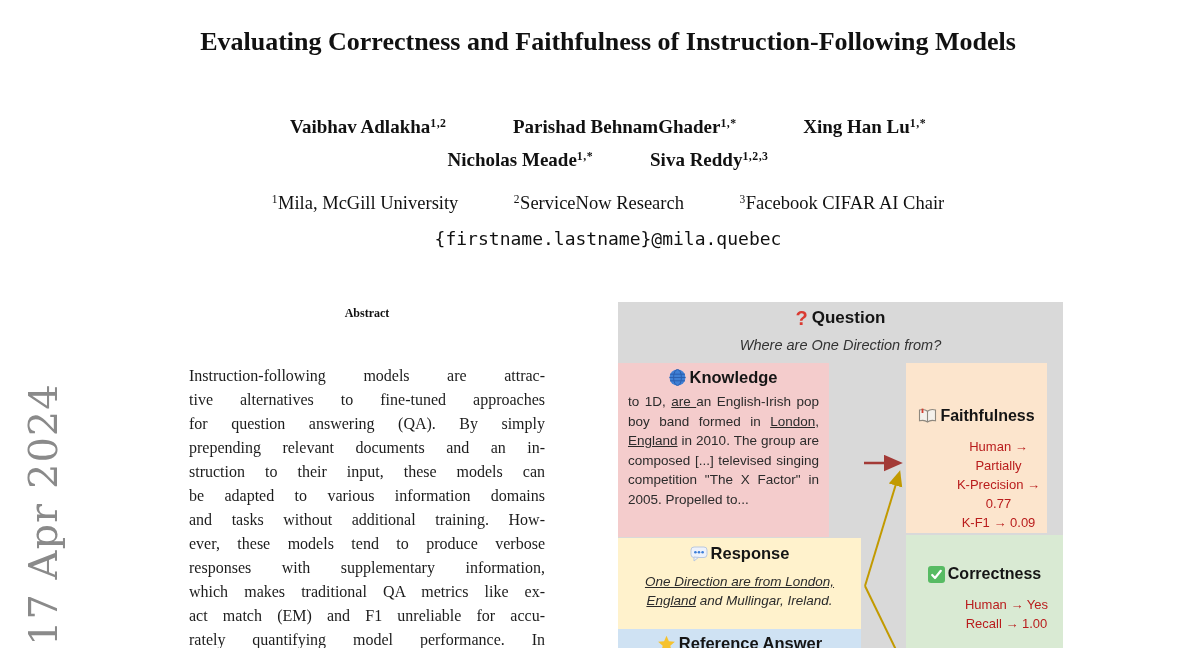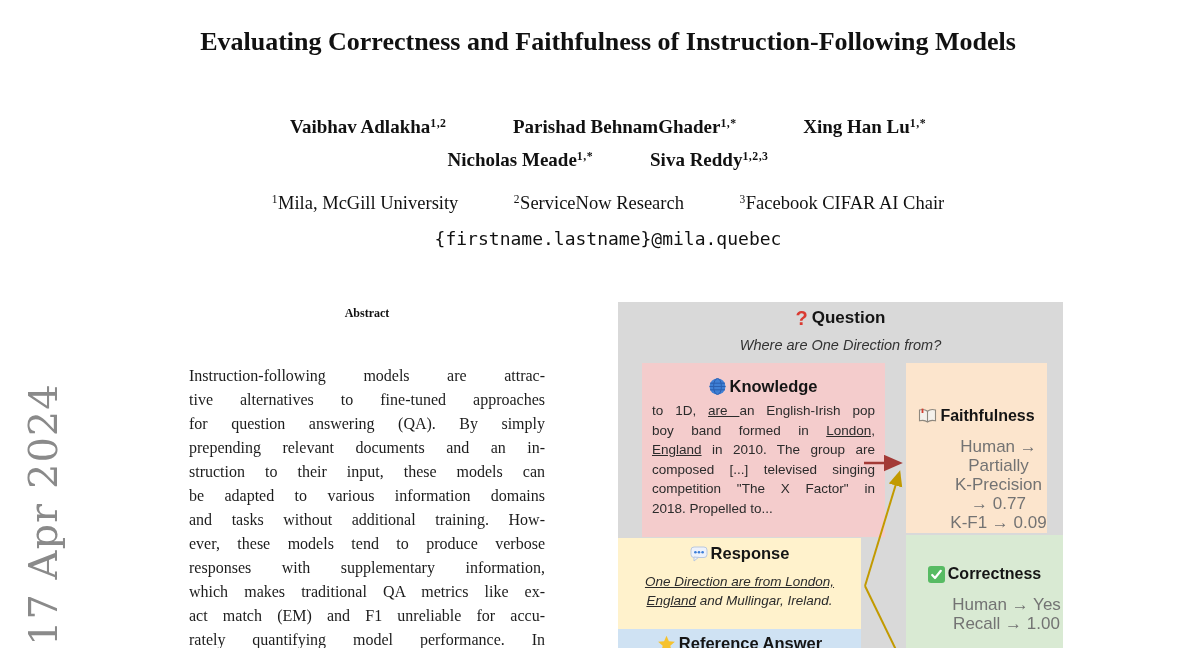--- a/index.html
+++ b/index.html
@@ -31,35 +31,35 @@
   .fig{position:absolute;left:618px;top:302px;width:445px;height:400px;
        background:var(--fig_bg);font-family:"Liberation Sans",sans-serif;}
   .q-title{position:absolute;left:0;width:445px;top:6px;display:flex;justify-content:center;
            align-items:center;gap:4px;font-size:17px;font-weight:bold;color:#151515;}
   .q-icon{color:var(--question_icon);font-size:20px;font-weight:bold;line-height:1;}
   .q-text{position:absolute;left:0;width:445px;top:35px;text-align:center;
           font-style:italic;font-size:14.5px;color:#333;}
   .box{position:absolute;box-sizing:border-box;}
   .box-title{display:flex;justify-content:center;align-items:center;gap:3px;
              font-size:16.5px;font-weight:bold;color:#151515;}
-  .knowledge{left:0;top:61px;width:243px;height:174px;background:var(--knowledge_bg);padding-top:14px;margin-left:24px;}
+  .knowledge{left:0;top:61px;width:211px;height:174px;background:var(--knowledge_bg);padding-top:5px;}
   .k-body{margin-top:5px;padding:0 10px;font-size:13.5px;line-height:19.5px;color:#2b2b2b;}
   .k-line{text-align:justify;text-align-last:justify;}
   .k-line:last-child{text-align-last:left;}
   .u{text-decoration:underline;}
   .response{left:0;top:236px;width:243px;height:106px;background:var(--response_bg);padding-top:6px;}
   .r-body{margin-top:9px;padding:0 8px;font-size:13.5px;line-height:19px;color:#2b2b2b;
           font-style:italic;}
   .r-line{text-align:center;}
   .reference{left:0;top:327px;width:243px;height:60px;background:var(--reference_bg);padding-top:5px;}
   .faith{left:288px;top:61px;width:141px;height:170px;background:var(--faithfulness_bg);padding-top:44px;}
   .faith .box-title{font-size:16px;}
   .correct{left:288px;top:233px;width:157px;height:170px;background:var(--correctness_bg);padding-top:30px;}
   .correct .box-title{font-size:16px;}
-  .metrics{margin-top:12px;font-size:17px;line-height:19px;color:#737373;margin-left:44px;}
+  .metrics{margin-top:12px;font-size:13px;line-height:19px;color:#b91c1c;margin-left:44px;}
   .metric-line{text-align:center;}
   .check-icon{width:17px;height:17px;border-radius:3px;background:var(--check_icon);
               display:inline-flex;align-items:center;justify-content:center;flex:0 0 auto;}
   .arrows{position:absolute;left:0;top:0;pointer-events:none;z-index:5;}
   svg.ic{flex:0 0 auto;}
 </style>
 </head>
 <body>
 
 <div class="page">
@@ -116,21 +116,21 @@
           <line x1="1" y1="11.8" x2="16" y2="11.8" stroke="var(--globe_grid)" stroke-width="1"></line>
         </svg>
         <span>Knowledge</span>
       </div>
       <div class="k-body">
           <div class="k-line"><span>to 1D, </span><span class="u">are </span><span>an English-Irish pop</span></div>
           <div class="k-line"><span>boy band formed in </span><span class="u">London,</span></div>
           <div class="k-line"><span class="u">England</span><span> in 2010. The group are</span></div>
           <div class="k-line"><span>composed [...] televised singing</span></div>
           <div class="k-line"><span>competition "The X Factor" in</span></div>
-          <div class="k-line"><span>2018. Propelled to...</span></div>
+          <div class="k-line"><span>2005. Propelled to...</span></div>
         </div>
     </div>
 
     <div class="box response">
       <div class="box-title">
         <svg class="ic" width="18" height="16" viewBox="0 0 18 16">
           <rect x="1" y="1" width="16" height="10.5" rx="3" fill="var(--bubble_fill)" stroke="var(--bubble_stroke)" stroke-width="1"></rect>
           <path d="M4,11 L4,15 L8.5,11.4 Z" fill="var(--bubble_fill)" stroke="var(--bubble_stroke)" stroke-width="1"></path>
           <circle cx="5.4" cy="6.2" r="1.3" fill="var(--bubble_dots)"></circle>
           <circle cx="9" cy="6.2" r="1.3" fill="var(--bubble_dots)"></circle>

